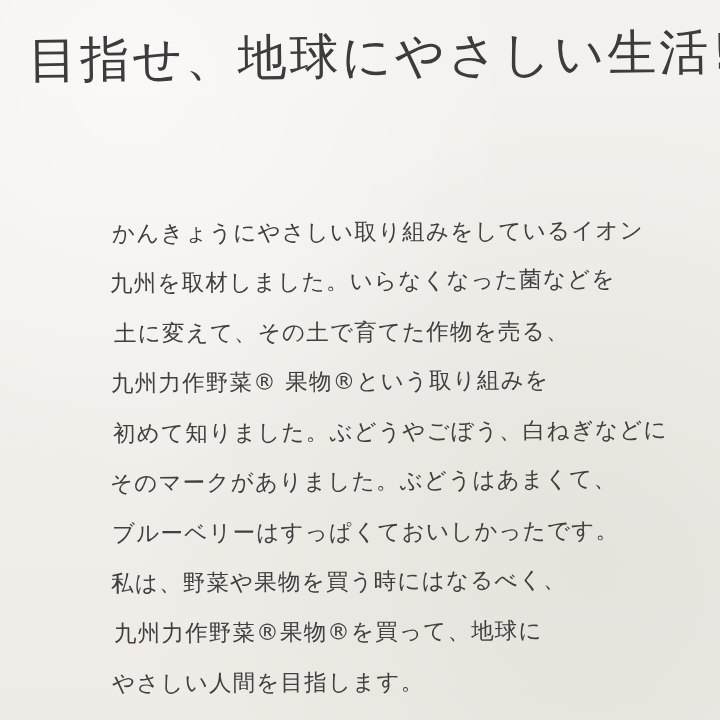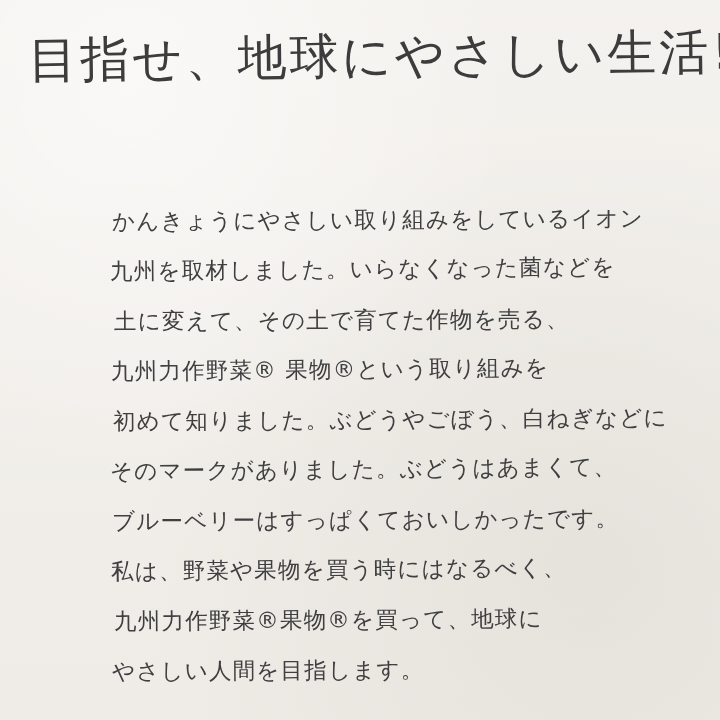--- a/index.html
+++ b/index.html
@@ -43,21 +43,21 @@
     color: #3c3c3c;
     font-weight: 400;
     white-space: nowrap;
     transform: rotate(-0.7deg);
     transform-origin: left top;
   }
 
   .body-block {
     position: absolute;
     left: 112px;
-    top: 196px;
+    top: 208px;
     width: 576px;
   }
   .line {
     font-size: 22.5px;
     line-height: 50px;
     color: #3f3f40;
     letter-spacing: 1.2px;
     white-space: nowrap;
   }
   

